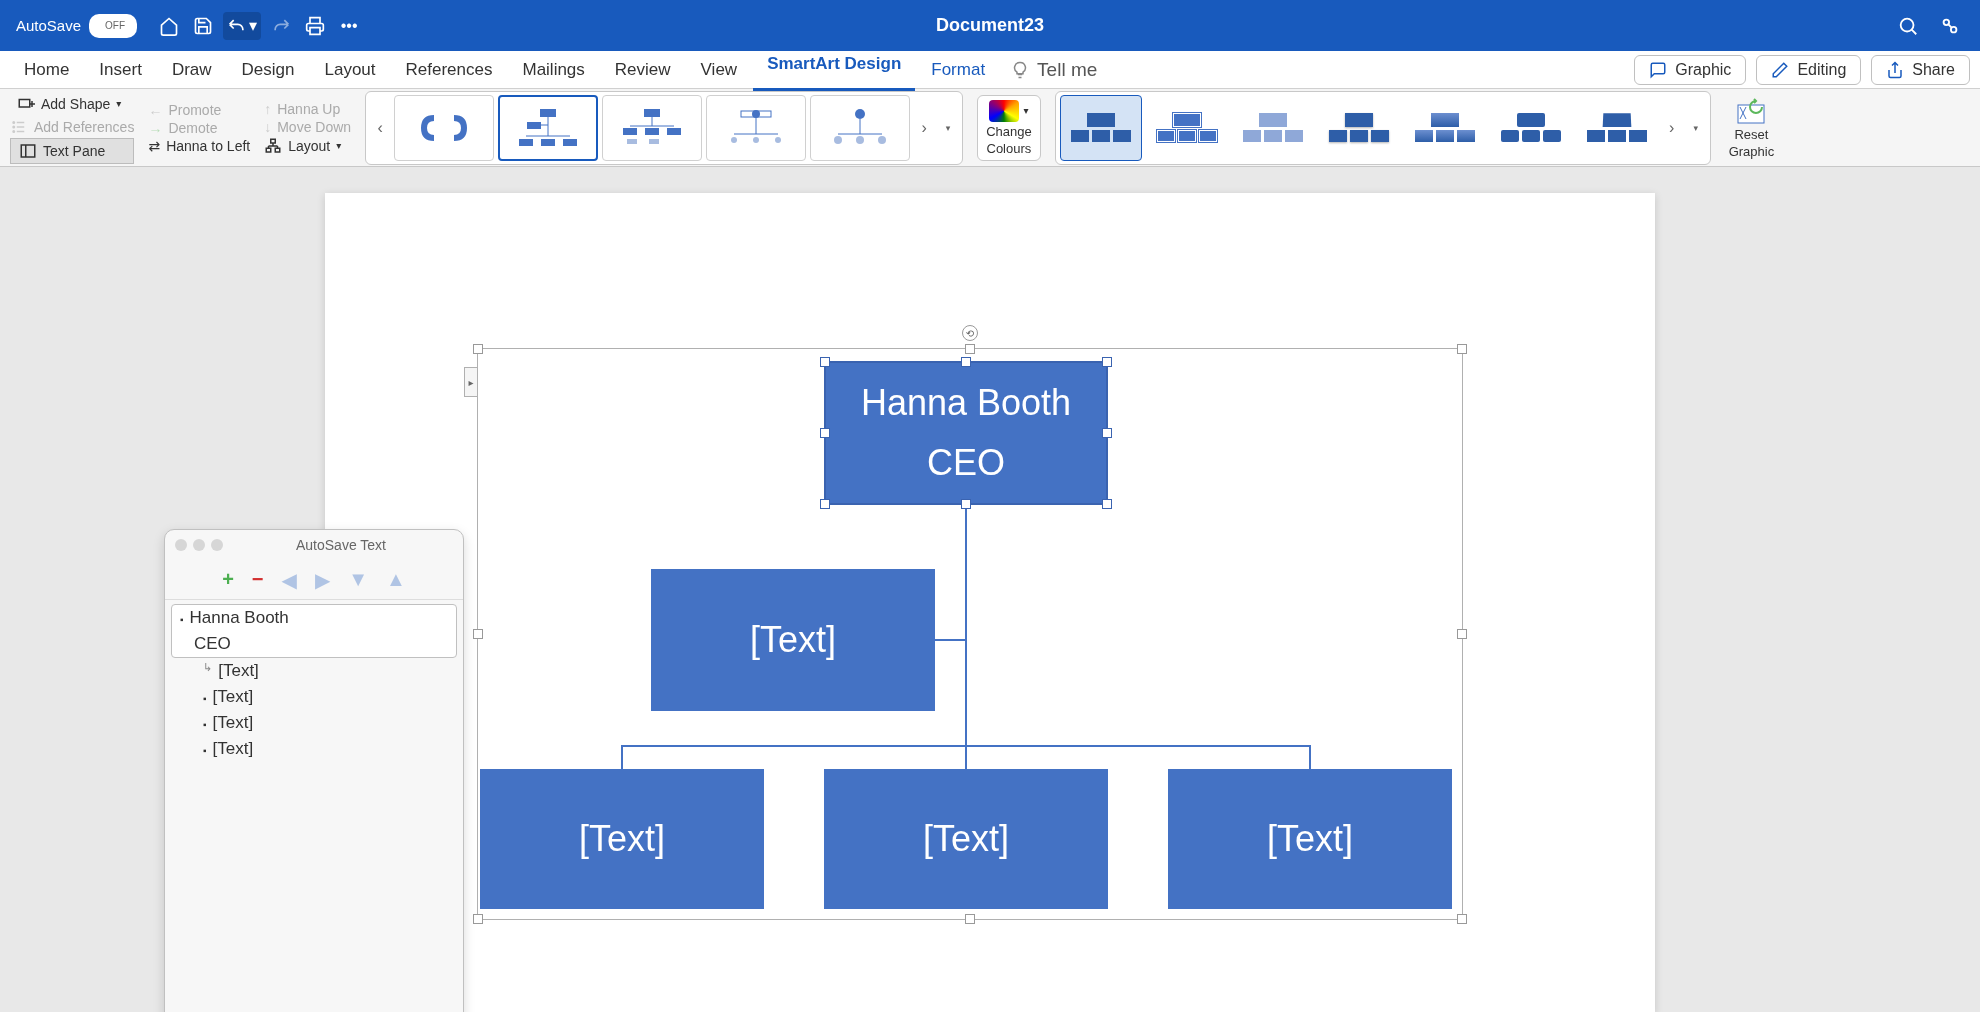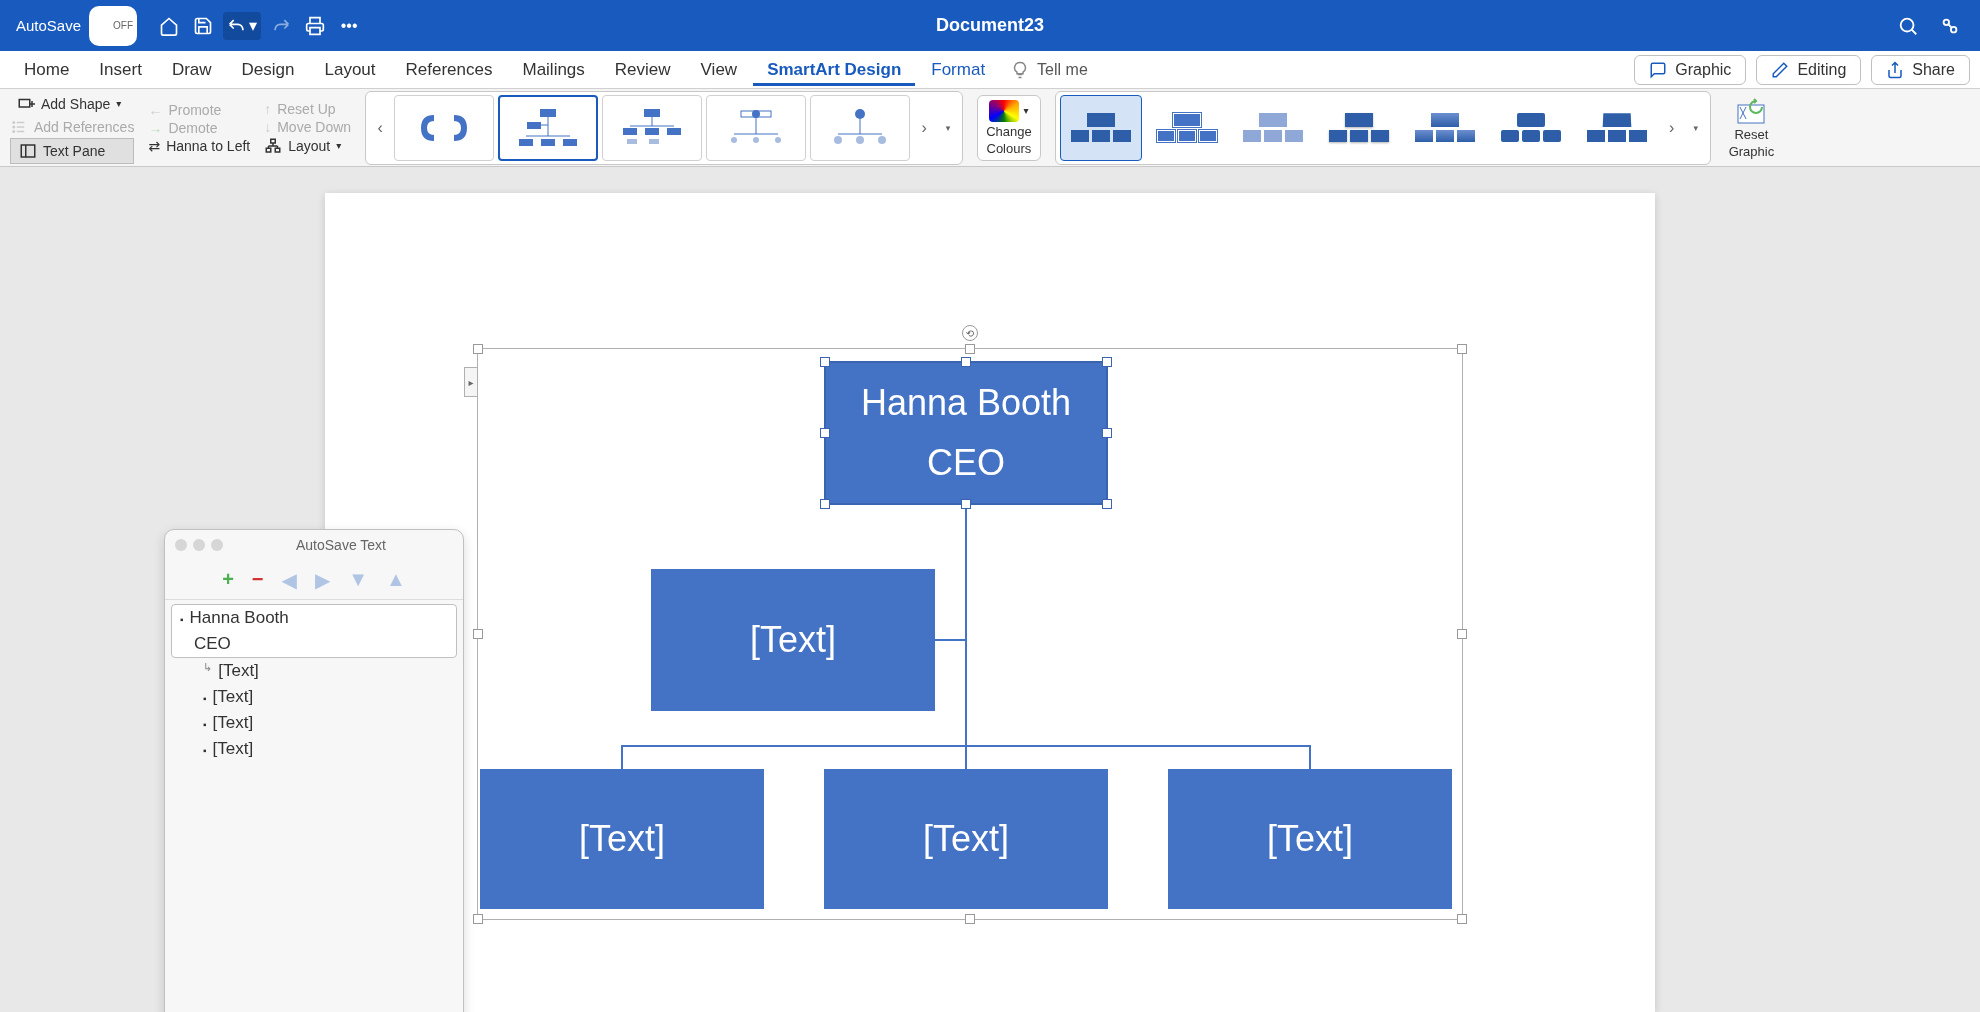--- a/index.html
+++ b/index.html
@@ -1,38 +1,38 @@
 <!DOCTYPE html>
 <html><head>
 <meta charset="utf-8">
 <style>
 * { margin: 0; padding: 0; box-sizing: border-box; font-family: -apple-system, "Segoe UI", sans-serif; }
 body { background: #e8e8e8; width: 1980px; height: 1012px; overflow: hidden; }
 
 
 .titlebar { background: #185abd; height: 51px; display: flex; align-items: center; padding: 0 16px; position: relative; }
 .autosave-toggle { display: flex; align-items: center; gap: 8px; color: #fff; font-size: 15px; }
-.toggle-switch { width: 48px; height: 22px; background: #fff; border-radius: 10px; display: flex; align-items: center; padding: 20px; position: relative; }
+.toggle-switch { width: 48px; height: 22px; background: #fff; border-radius: 10px; display: flex; align-items: center; padding: 12px; position: relative; }
 .toggle-knob { width: 14px; height: 14px; background: #888; border-radius: 50%; }
 .toggle-label-off { color: #666; font-size: 10px; margin-left: 4px; }
 .tb-icons { display: flex; gap: 6px; margin-left: 18px; align-items: center; }
 .tb-icon { width: 28px; height: 28px; display: flex; align-items: center; justify-content: center; color: #fff; cursor: pointer; border-radius: 4px; }
 .tb-icon.active-undo { background: #124a9d; padding: 0 4px; width: auto; }
 .doc-title { position: absolute; left: 50%; transform: translateX(-50%); color: #fff; font-weight: 600; font-size: 18px; }
 .tb-right { margin-left: auto; display: flex; gap: 14px; }
 
 
 .ribbon-tabs { background: #fff; height: 38px; display: flex; align-items: center; padding: 0 10px; gap: 2px; border-bottom: 1px solid #d0d0d0; }
 .ribbon-tab { padding: 6px 14px; font-size: 17px; color: #333; cursor: pointer; }
-.ribbon-tab.active { color: #185abd; font-weight: 600; border-bottom: 3px solid #185abd; padding-bottom: 3px; }
+.ribbon-tab.active { color: #185abd; font-weight: 600; border-bottom: 3px solid #185abd; padding-bottom: 14px; }
 .ribbon-tab.colored { color: #185abd; }
 .ribbon-right { margin-left: auto; display: flex; gap: 10px; align-items: center; }
 .ribbon-btn { border: 1px solid #c0c0c0; border-radius: 6px; padding: 5px 14px; font-size: 16px; color: #333; display: flex; align-items: center; gap: 8px; cursor: pointer; }
 .ribbon-btn svg { width: 18px; height: 18px; }
-.tell-me { display: flex; align-items: center; gap: 8px; color: #555; font-size: 16px; margin-left: 10px; }
+.tell-me { display: flex; align-items: center; gap: 8px; color: #555; font-size: 19px; margin-left: 10px; }
 
 
 .ribbon-content { background: #f5f5f5; height: 78px; display: flex; align-items: center; padding: 4px 10px; gap: 14px; border-bottom: 1px solid #c8c8c8; }
 .rgroup { display: flex; flex-direction: column; gap: 2px; text-align: center; }
 .rrow { display: flex; align-items: center; gap: 6px; font-size: 14px; color: #333; }
 .rrow.disabled { color: #aaa; }
 .rrow .ricon { width: 18px; height: 18px; }
 .add-shape-btn { display: flex; align-items: center; gap: 6px; font-size: 14px; border: 1px solid transparent; padding: 2px 6px; }
 .text-pane-btn { background: #e0e0e0; border: 1px solid #bcbcbc; padding: 3px 8px; font-size: 14px; display: flex; align-items: center; gap: 6px; }
 
@@ -245,21 +245,21 @@
       </div>
     <div class="rrow">
         <span>⇄</span>
         <span>Hanna to Left</span>
       </div>
   </div>
 
   <div class="rgroup">
     <div class="rrow disabled">
         <span style="color:#ccc">↑</span>
-        <span>Reset Up</span>
+        <span>Hanna Up</span>
       </div>
     <div class="rrow disabled">
         <span style="color:#ccc">↓</span>
         <span>Move Down</span>
       </div>
     <div class="rrow">
       <svg class="ricon" viewBox="0 0 24 24" fill="none" stroke="#333" stroke-width="2">
           <rect x="9" y="3" width="6" height="5"></rect>
           <path d="M12 8v4M6 12h12M6 12v3M18 12v3"></path>
           <rect x="3" y="15" width="6" height="5"></rect>

